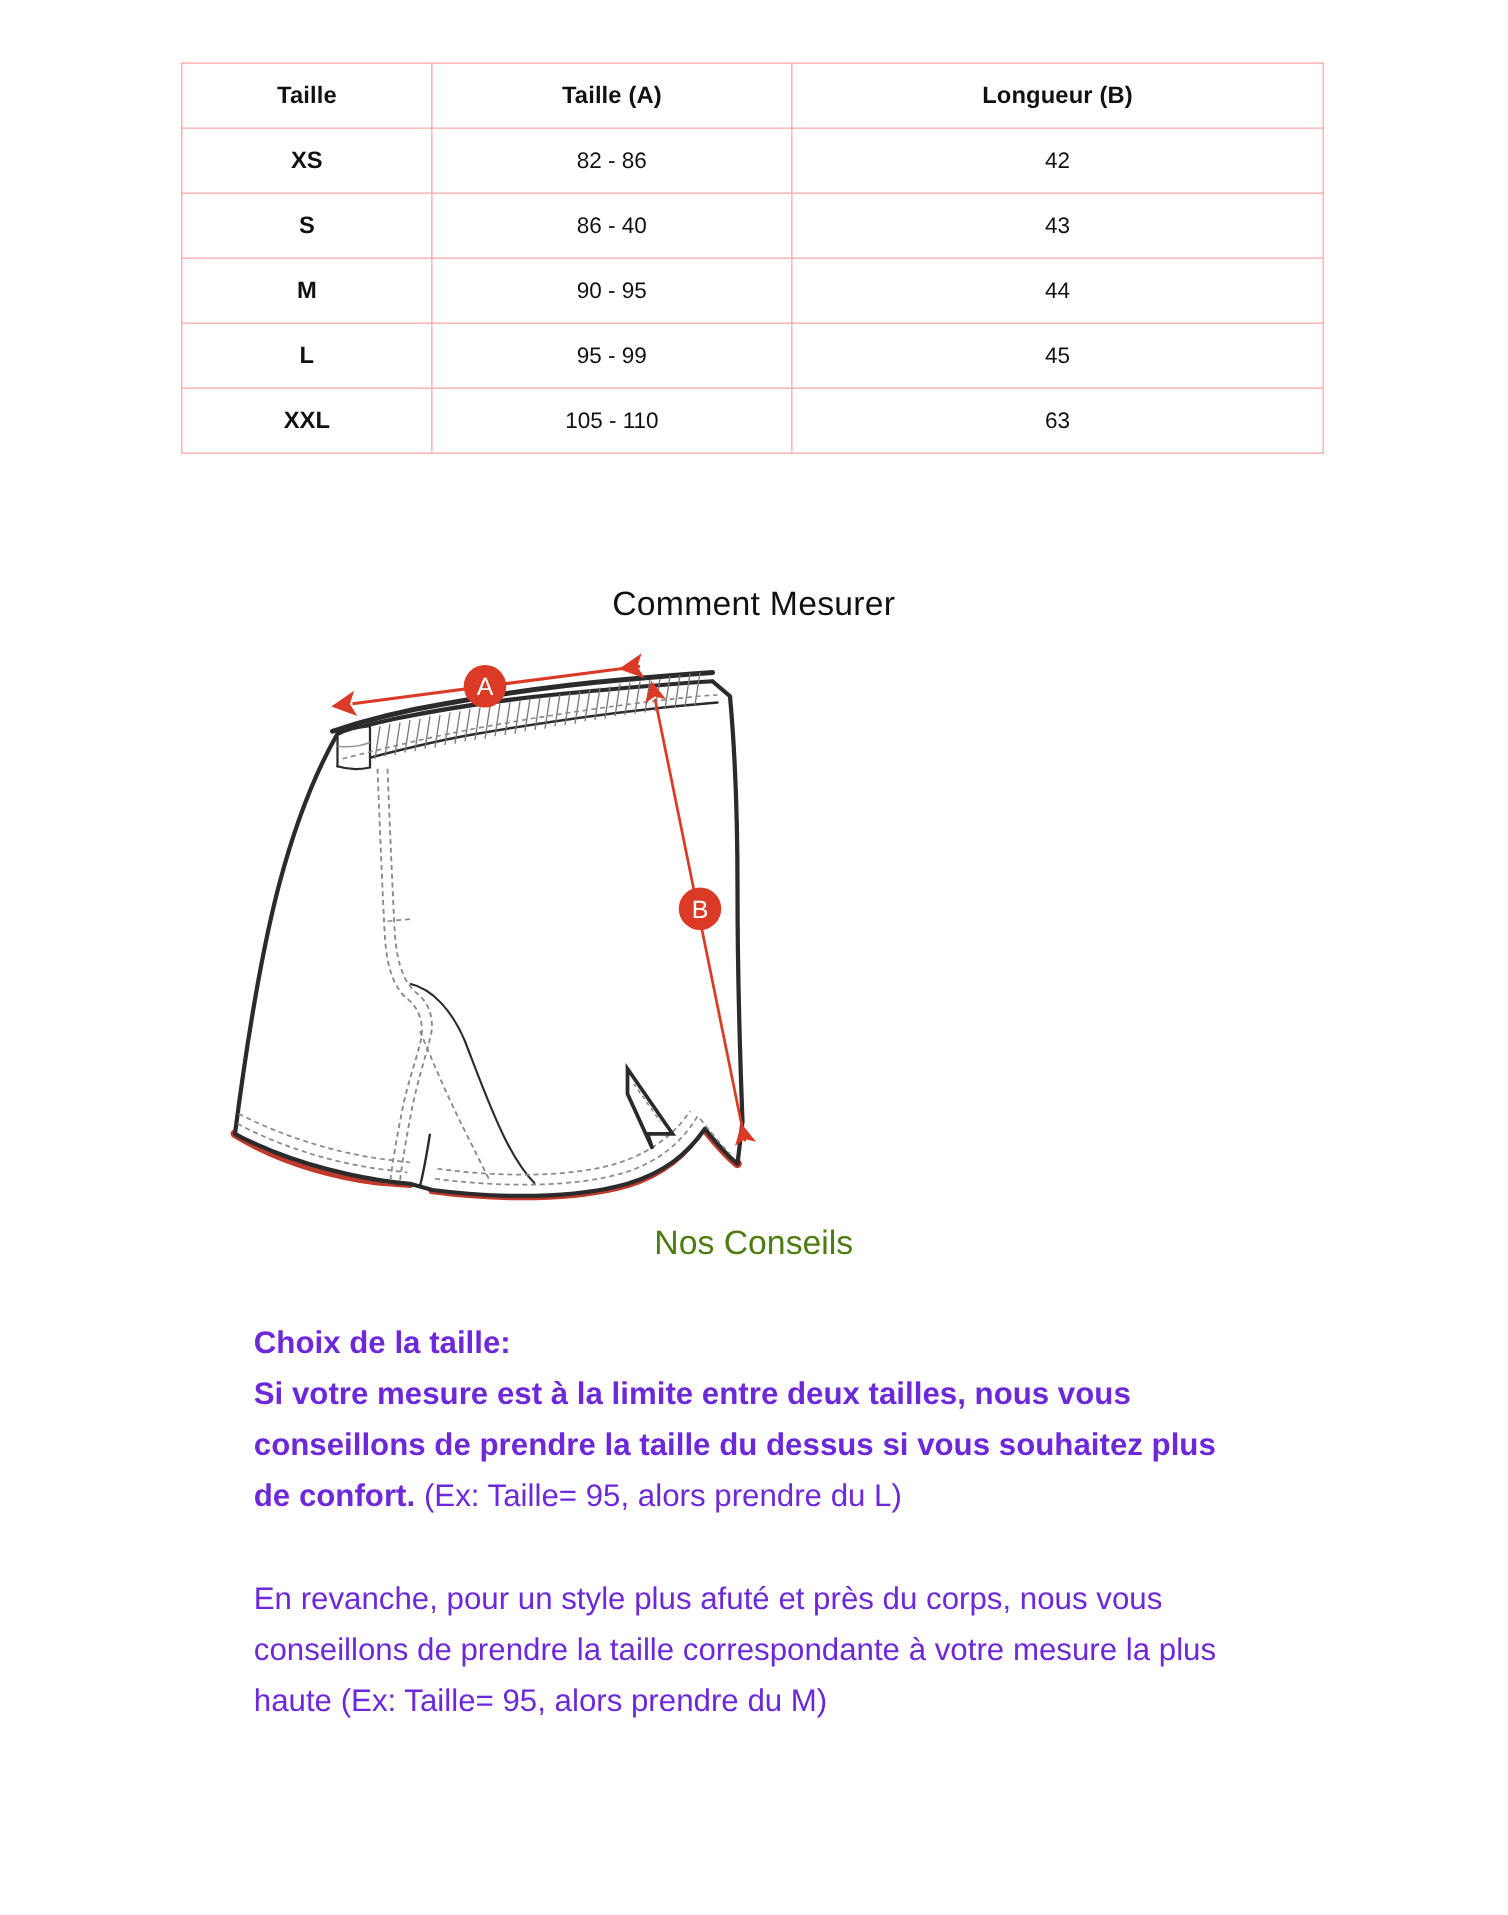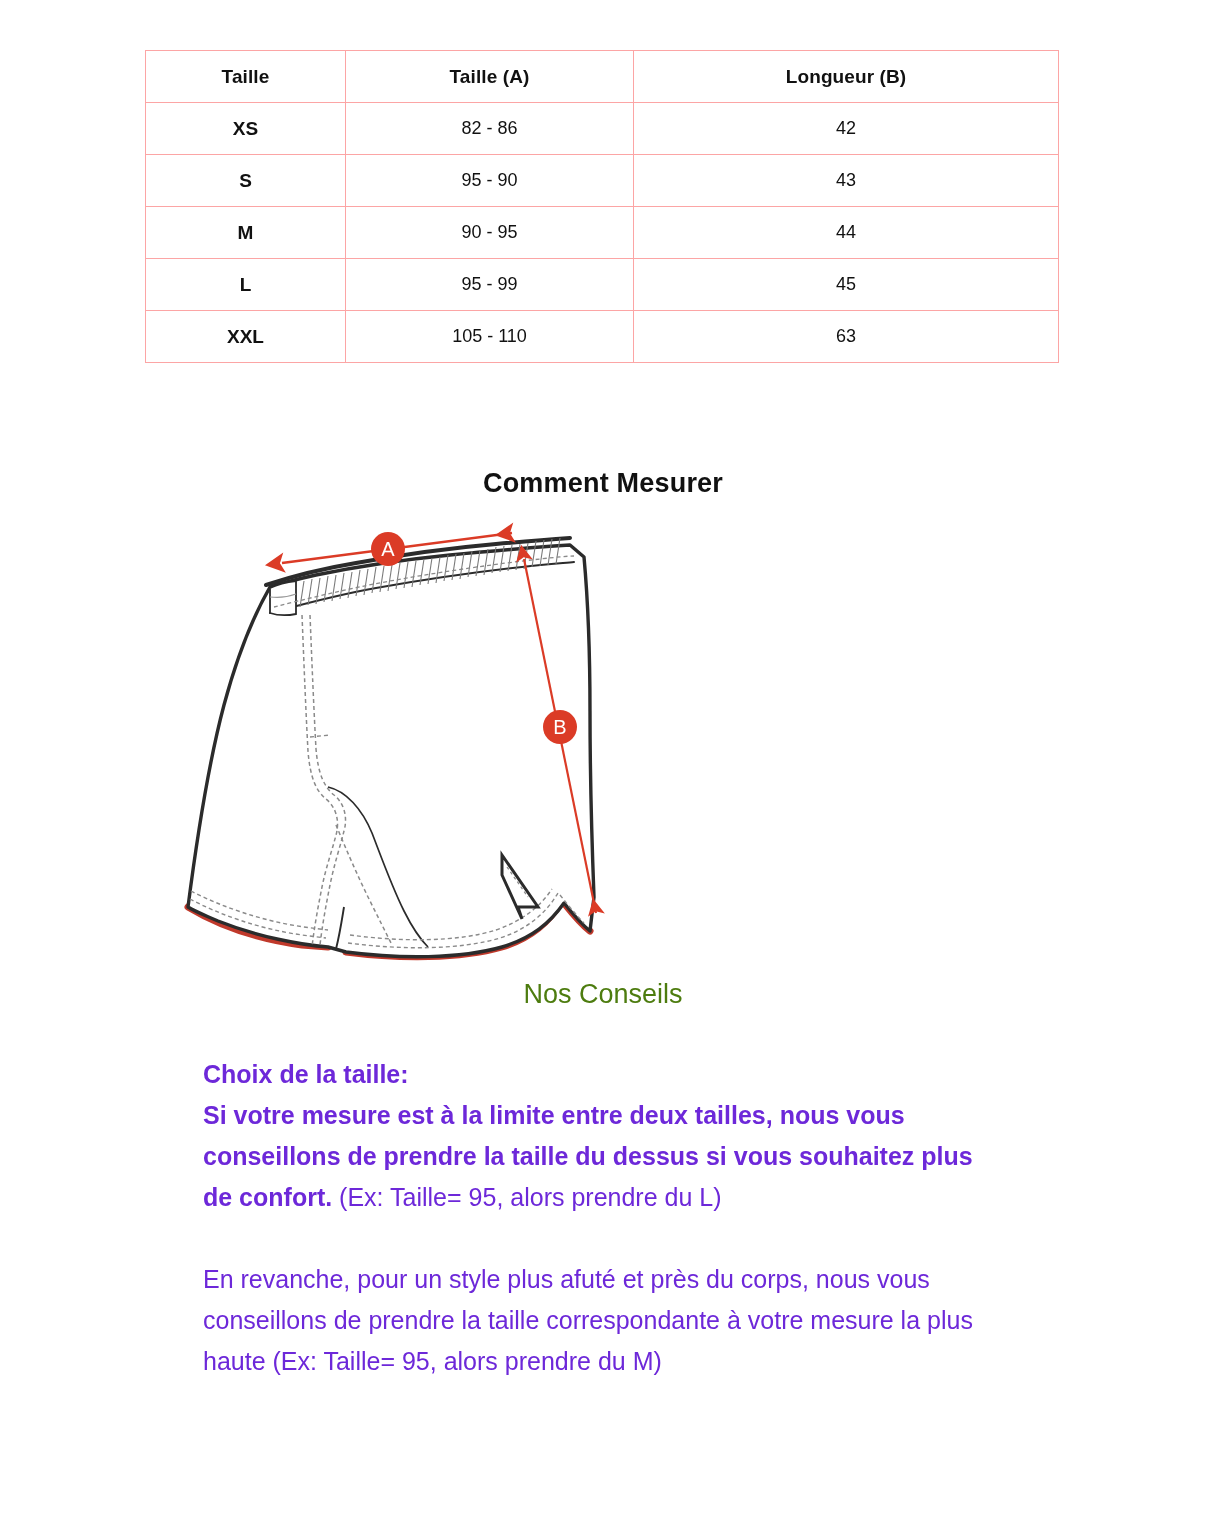--- a/index.html
+++ b/index.html
@@ -57,21 +57,21 @@
   }
 
   
   .heading-measure {
     position: absolute;
     left: 0;
     top: 468px;
     width: 1206px;
     text-align: center;
     font-size: 27px;
-    font-weight: bold;
+    font-weight: normal;
     letter-spacing: .2px;
     color: #111111;
   }
   .heading-advice {
     position: absolute;
     left: 0;
     top: 979px;
     width: 1206px;
     text-align: center;
     font-size: 27px;
@@ -128,21 +128,21 @@
       </tr>
     </thead>
     <tbody>
       <tr>
         <td class="cell-size">XS</td>
         <td class="cell-waist">82 - 86</td>
         <td class="cell-length">42</td>
       </tr>
       <tr>
         <td class="cell-size">S</td>
-        <td class="cell-waist">95 - 90</td>
+        <td class="cell-waist">86 - 40</td>
         <td class="cell-length">43</td>
       </tr>
       <tr>
         <td class="cell-size">M</td>
         <td class="cell-waist">90 - 95</td>
         <td class="cell-length">44</td>
       </tr>
       <tr>
         <td class="cell-size">L</td>
         <td class="cell-waist">95 - 99</td>

